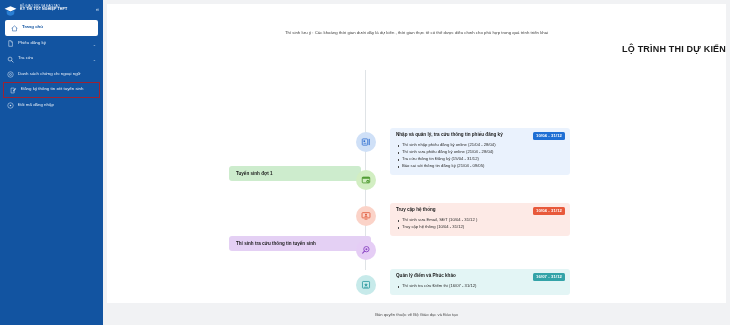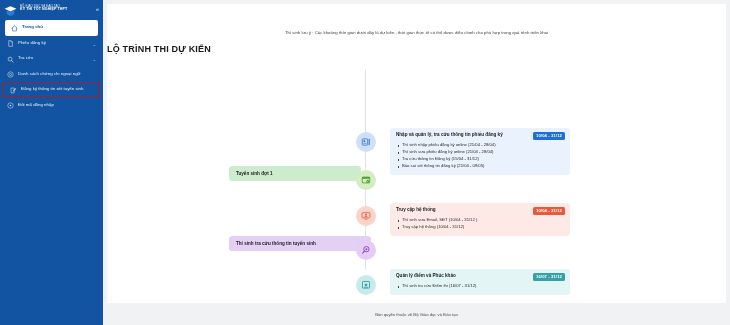--- a/index.html
+++ b/index.html
@@ -53,21 +53,21 @@
   .main { flex:1; height:325px; background:#f1f2f4; position:relative; padding:4px 4px 0 4px; }
   .content-card {
     background:#ffffff; width:100%; height:303px;
     position:relative; overflow:hidden;
   }
   .notice {
     text-align:center; font-size:4.3px; color:#3d3d3d;
     padding-top:26px; letter-spacing:.01px;
   }
   .page-title {
-    text-align:left; font-size:9px; font-weight:bold;
+    text-align:right; font-size:9px; font-weight:bold;
     color:#1a1a1a; margin-top:9px; letter-spacing:.2px;
   }
 
   
   .timeline { position:relative; margin-top:10px; height:215px; }
   .axis {
     position:absolute; left:258px; top:6px; width:1.2px; height:200px;
     background:#dfe3e6;
   }
   .node {

